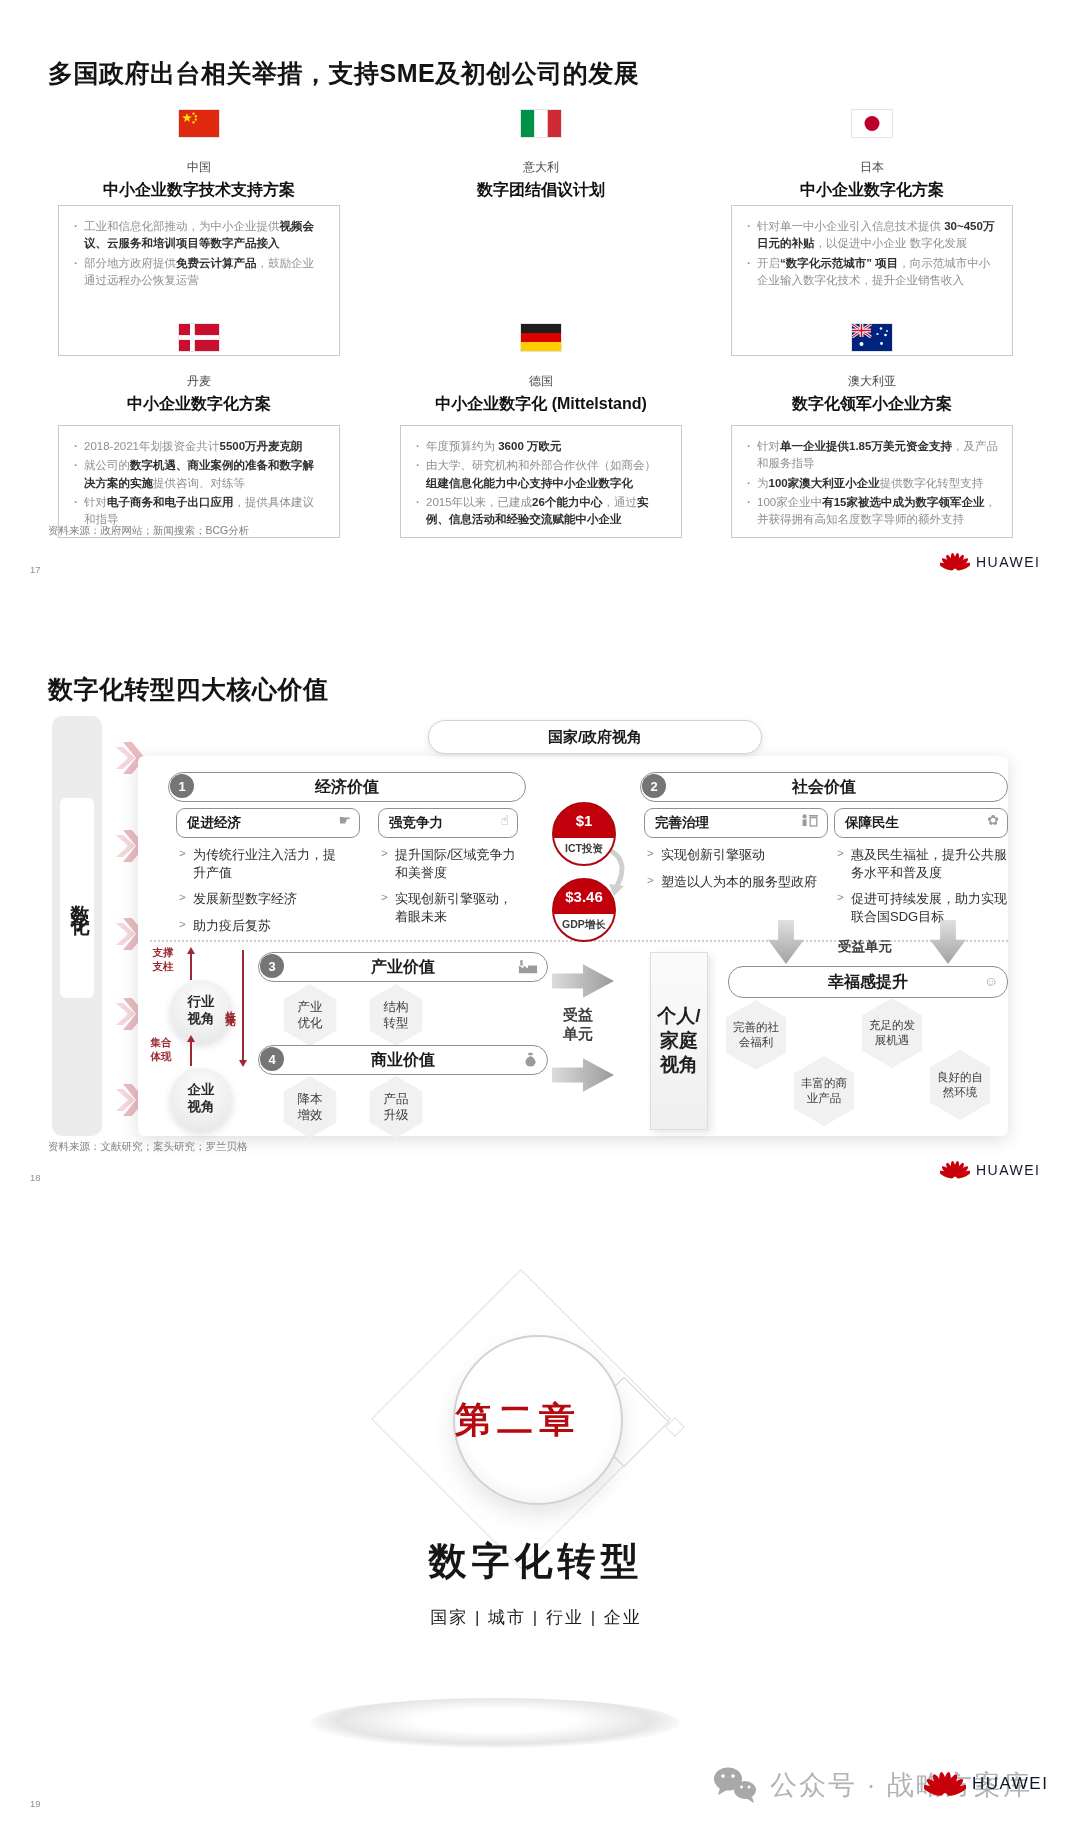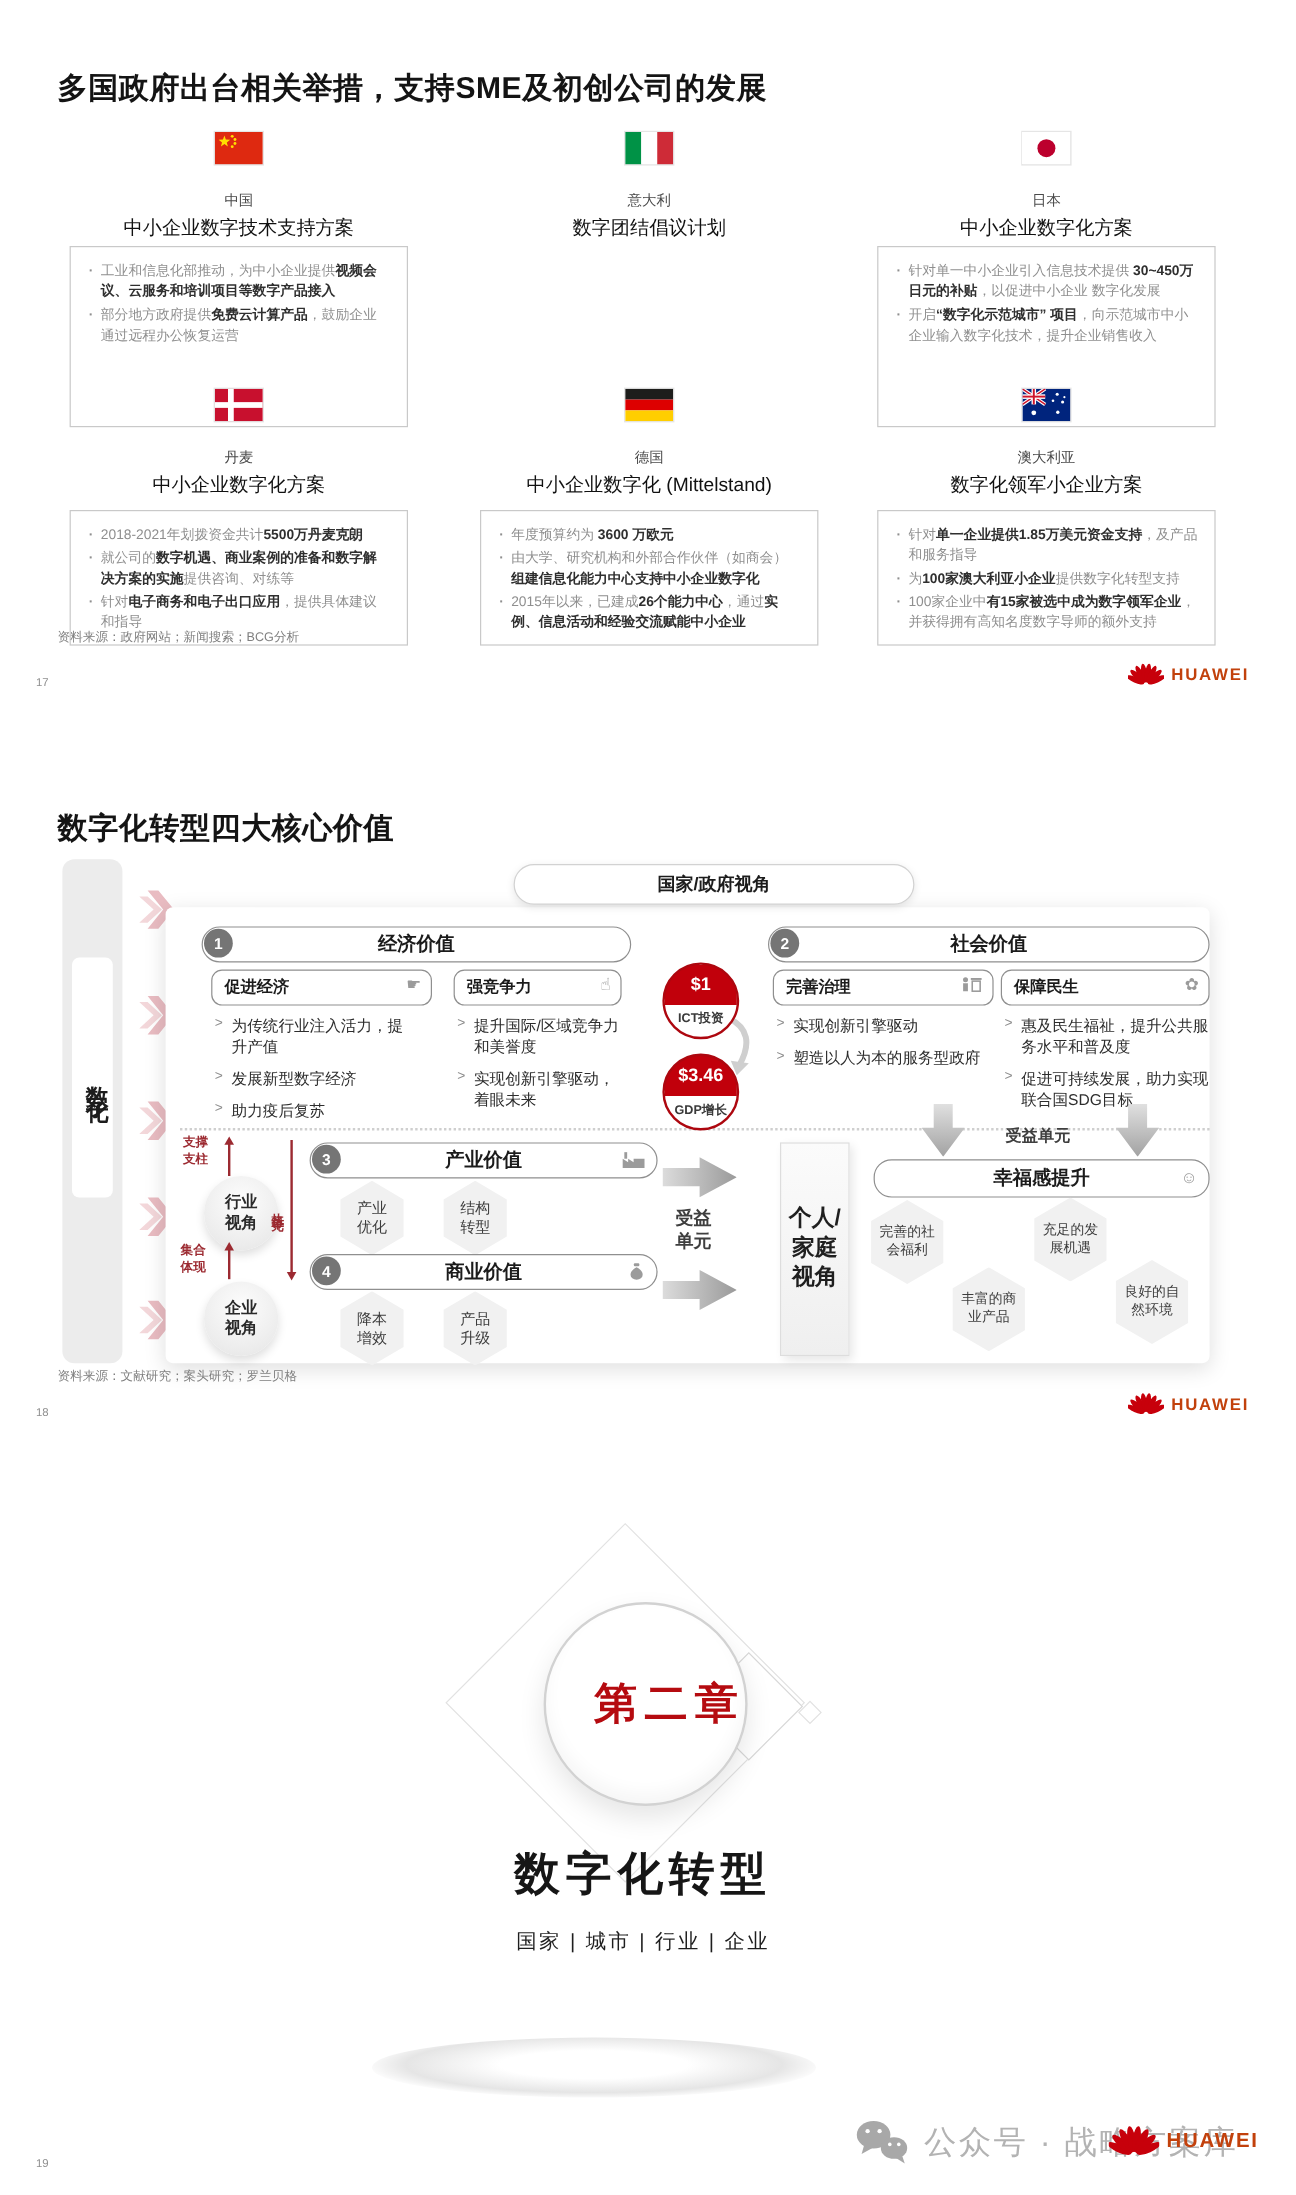--- a/index.html
+++ b/index.html
@@ -5,33 +5,33 @@
   html,body{margin:0;padding:0;background:#fff}
   #page{position:relative;width:1080px;height:1829px;background:#fff;overflow:hidden;
         font-family:"Liberation Sans","DejaVu Sans",sans-serif;color:#222}
   .abs{position:absolute}
   .slide-title{position:absolute;left:48px;font-size:25px;font-weight:bold;color:#141414;letter-spacing:.5px;white-space:nowrap}
   
   .card{position:absolute;width:282px;display:flex;flex-direction:column;align-items:center}
   .flag{width:40px;height:27px;box-shadow:0 0 0 1px rgba(0,0,0,.10)}
   .flag svg{display:block;width:100%;height:100%}
   .country{font-size:12px;color:#4a4a4a;margin-top:22px}
-  .program{font-size:16px;font-weight:normal;color:#111;margin-top:4px;text-align:center;white-space:nowrap}
+  .program{font-size:16px;font-weight:bold;color:#111;margin-top:4px;text-align:center;white-space:nowrap}
   .cbox{width:100%;box-sizing:border-box;border:1px solid #c9c9c9;background:#fff;padding:12px 14px 8px;text-align:left}
   .crow1 .cbox{margin-top:4px;height:151px}
   .crow2 .cbox{margin-top:10px;height:113px}
   .c-list{list-style:none;margin:0;padding:0}
   .c-list li{position:relative;padding-left:11px;font-size:11.5px;line-height:1.5;color:#8f8f8f;margin-bottom:2px}
   .c-list li::before{content:"·";position:absolute;left:1px;top:0;color:#8f8f8f;font-weight:bold}
   .seg-b{color:#2f2f2f;font-weight:700}
   .source{position:absolute;left:48px;font-size:10.5px;color:#7f7f7f}
   .pageno{position:absolute;left:30px;font-size:9.5px;color:#909090}
   
   .huawei{position:absolute;display:flex;align-items:center;gap:6px;z-index:5}
-  .hw-text{font-weight:bold;color:#c2410c;letter-spacing:1.5px;font-size:14px}
+  .hw-text{font-weight:normal;color:#0f172a;letter-spacing:1.5px;font-size:14px}
   .huawei-lg .hw-text{font-size:17px}
   
   .axis-bar{position:absolute;left:52px;top:716px;width:50px;height:420px;background:#ececec;border-radius:10px}
   .axis-white{position:absolute;left:8px;top:82px;width:34px;height:200px;background:#fff;border-radius:6px}
   .axis-label{position:absolute;left:15px;top:174px;writing-mode:vertical-rl;font-size:19px;font-weight:bold;color:#1d1d1d;letter-spacing:6px}
   .chev{position:absolute;left:116px;width:30px;height:36px}
   .panel{position:absolute;left:138px;top:756px;width:870px;height:380px;background:#fff;border-radius:6px;
          box-shadow:0 4px 18px rgba(0,0,0,.13)}
   .pill-top{position:absolute;left:428px;top:720px;width:332px;height:32px;background:#fff;border:1px solid #d2d2d2;
             border-radius:17px;box-shadow:0 2px 7px rgba(0,0,0,.10);display:flex;align-items:center;justify-content:center;
@@ -73,21 +73,21 @@
               clip-path:polygon(28% 0,72% 0,72% 45%,100% 45%,50% 100%,0 45%,28% 45%)}
   .benefit{position:absolute;font-weight:bold;color:#3f3f3f;white-space:pre-line;text-align:center;z-index:3}
   .person-box{position:absolute;left:650px;top:952px;width:56px;height:176px;z-index:2;
               background:linear-gradient(#fbfbfb,#efefef);border:1px solid #ddd;box-shadow:3px 3px 8px rgba(0,0,0,.10);
               display:flex;align-items:center;justify-content:center;font-size:19px;font-weight:bold;color:#1f1f1f;
               text-align:center;white-space:pre-line;line-height:1.3}
   
   .dec-diamond{position:absolute;border:1px solid #e2e2e2;transform:rotate(45deg);z-index:0;background:transparent}
   .dec-solid{background:#fff;border:1px solid #d8d8d8}
   .chapter-circle{position:absolute;left:453px;top:1335px;width:166px;height:166px;border-radius:50%;background:#fff;
-                  border:2px solid #d2d2d2;z-index:1;display:flex;align-items:center;justify-content:flex-end;
+                  border:2px solid #d2d2d2;z-index:1;display:flex;align-items:center;justify-content:flex-start;
                   box-shadow:0 10px 22px rgba(0,0,0,.10), inset 0 -8px 14px rgba(0,0,0,.04)}
   .chapter-text{font-size:36px;font-weight:bold;color:#b50b10;letter-spacing:6px}
   .s3-title{position:absolute;left:0;top:1536px;width:1072px;text-align:center;font-size:38px;font-weight:bold;color:#161616;letter-spacing:5px}
   .s3-subtitle{position:absolute;left:0;top:1606px;width:1072px;text-align:center;font-size:17px;color:#1e1e1e;letter-spacing:2px}
   .floor{position:absolute;left:310px;top:1698px;width:370px;height:50px;border-radius:50%;
          background:radial-gradient(ellipse at 50% 45%, rgba(255,255,255,.95) 0 30%, rgba(0,0,0,.10) 60%, rgba(0,0,0,0) 74%)}
   .watermark{position:absolute;left:708px;top:1764px;display:flex;align-items:center;gap:10px;z-index:2}
   .wm-text{font-size:27px;color:#b3b3b3;letter-spacing:2px;white-space:nowrap}
 </style>
 </head>

